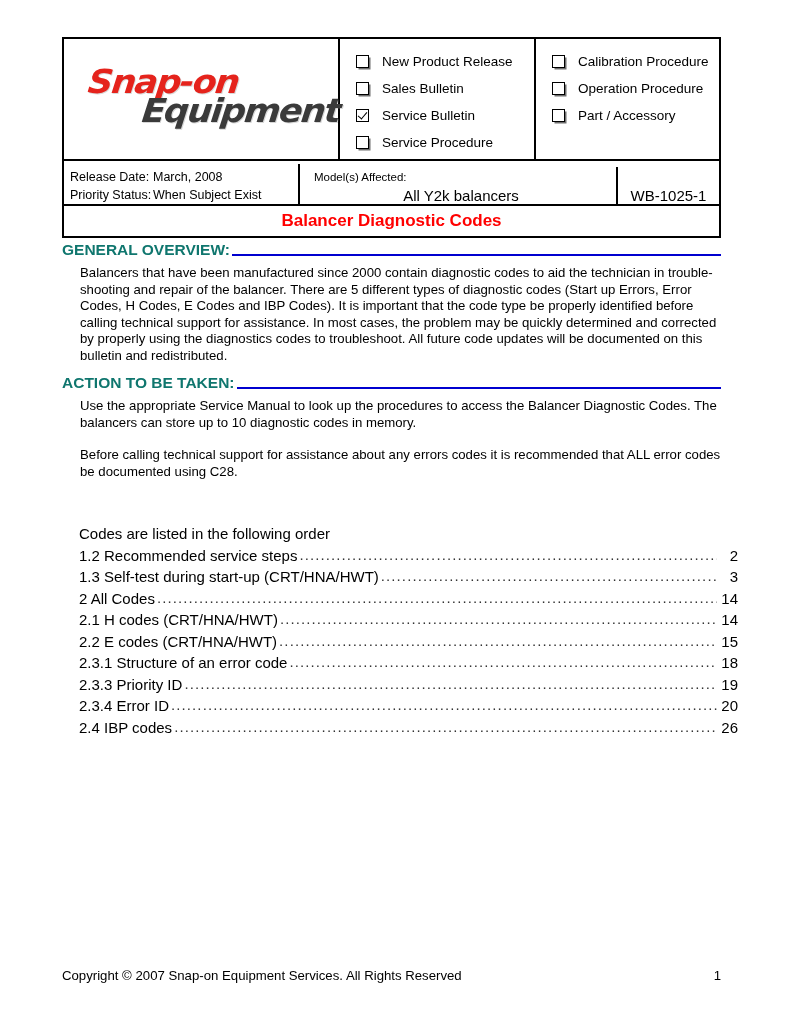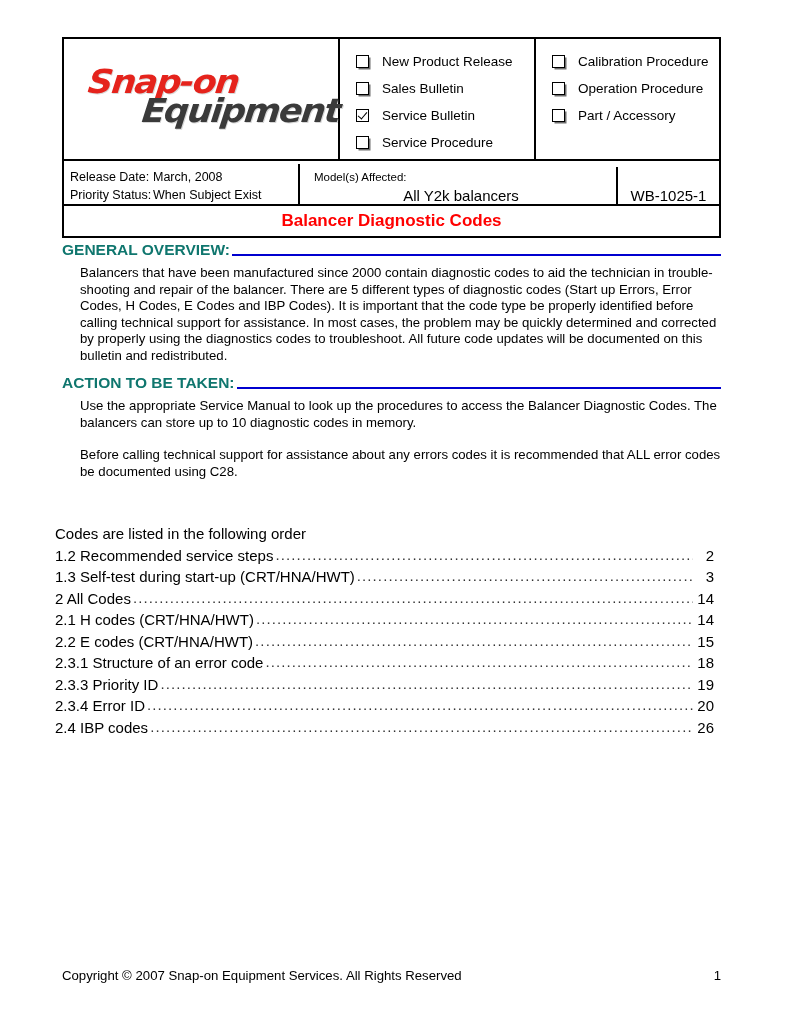--- a/index.html
+++ b/index.html
@@ -228,21 +228,21 @@
     padding-left: 18px;
     padding-top: 6px;
     text-align: left;
   }
   .sec-body p { margin: 0; }
   .sec-body p + p { margin-top: 16px; }
 
   
   .toc {
     position: absolute;
-    left: 55px;
+    left: 79px;
     top: 523px;
     width: 659px;
     font-size: 15px;
     line-height: 21.5px;
   }
   .toc-intro { white-space: nowrap; }
   .toc-row {
     display: flex;
     align-items: flex-start;
     white-space: nowrap;

